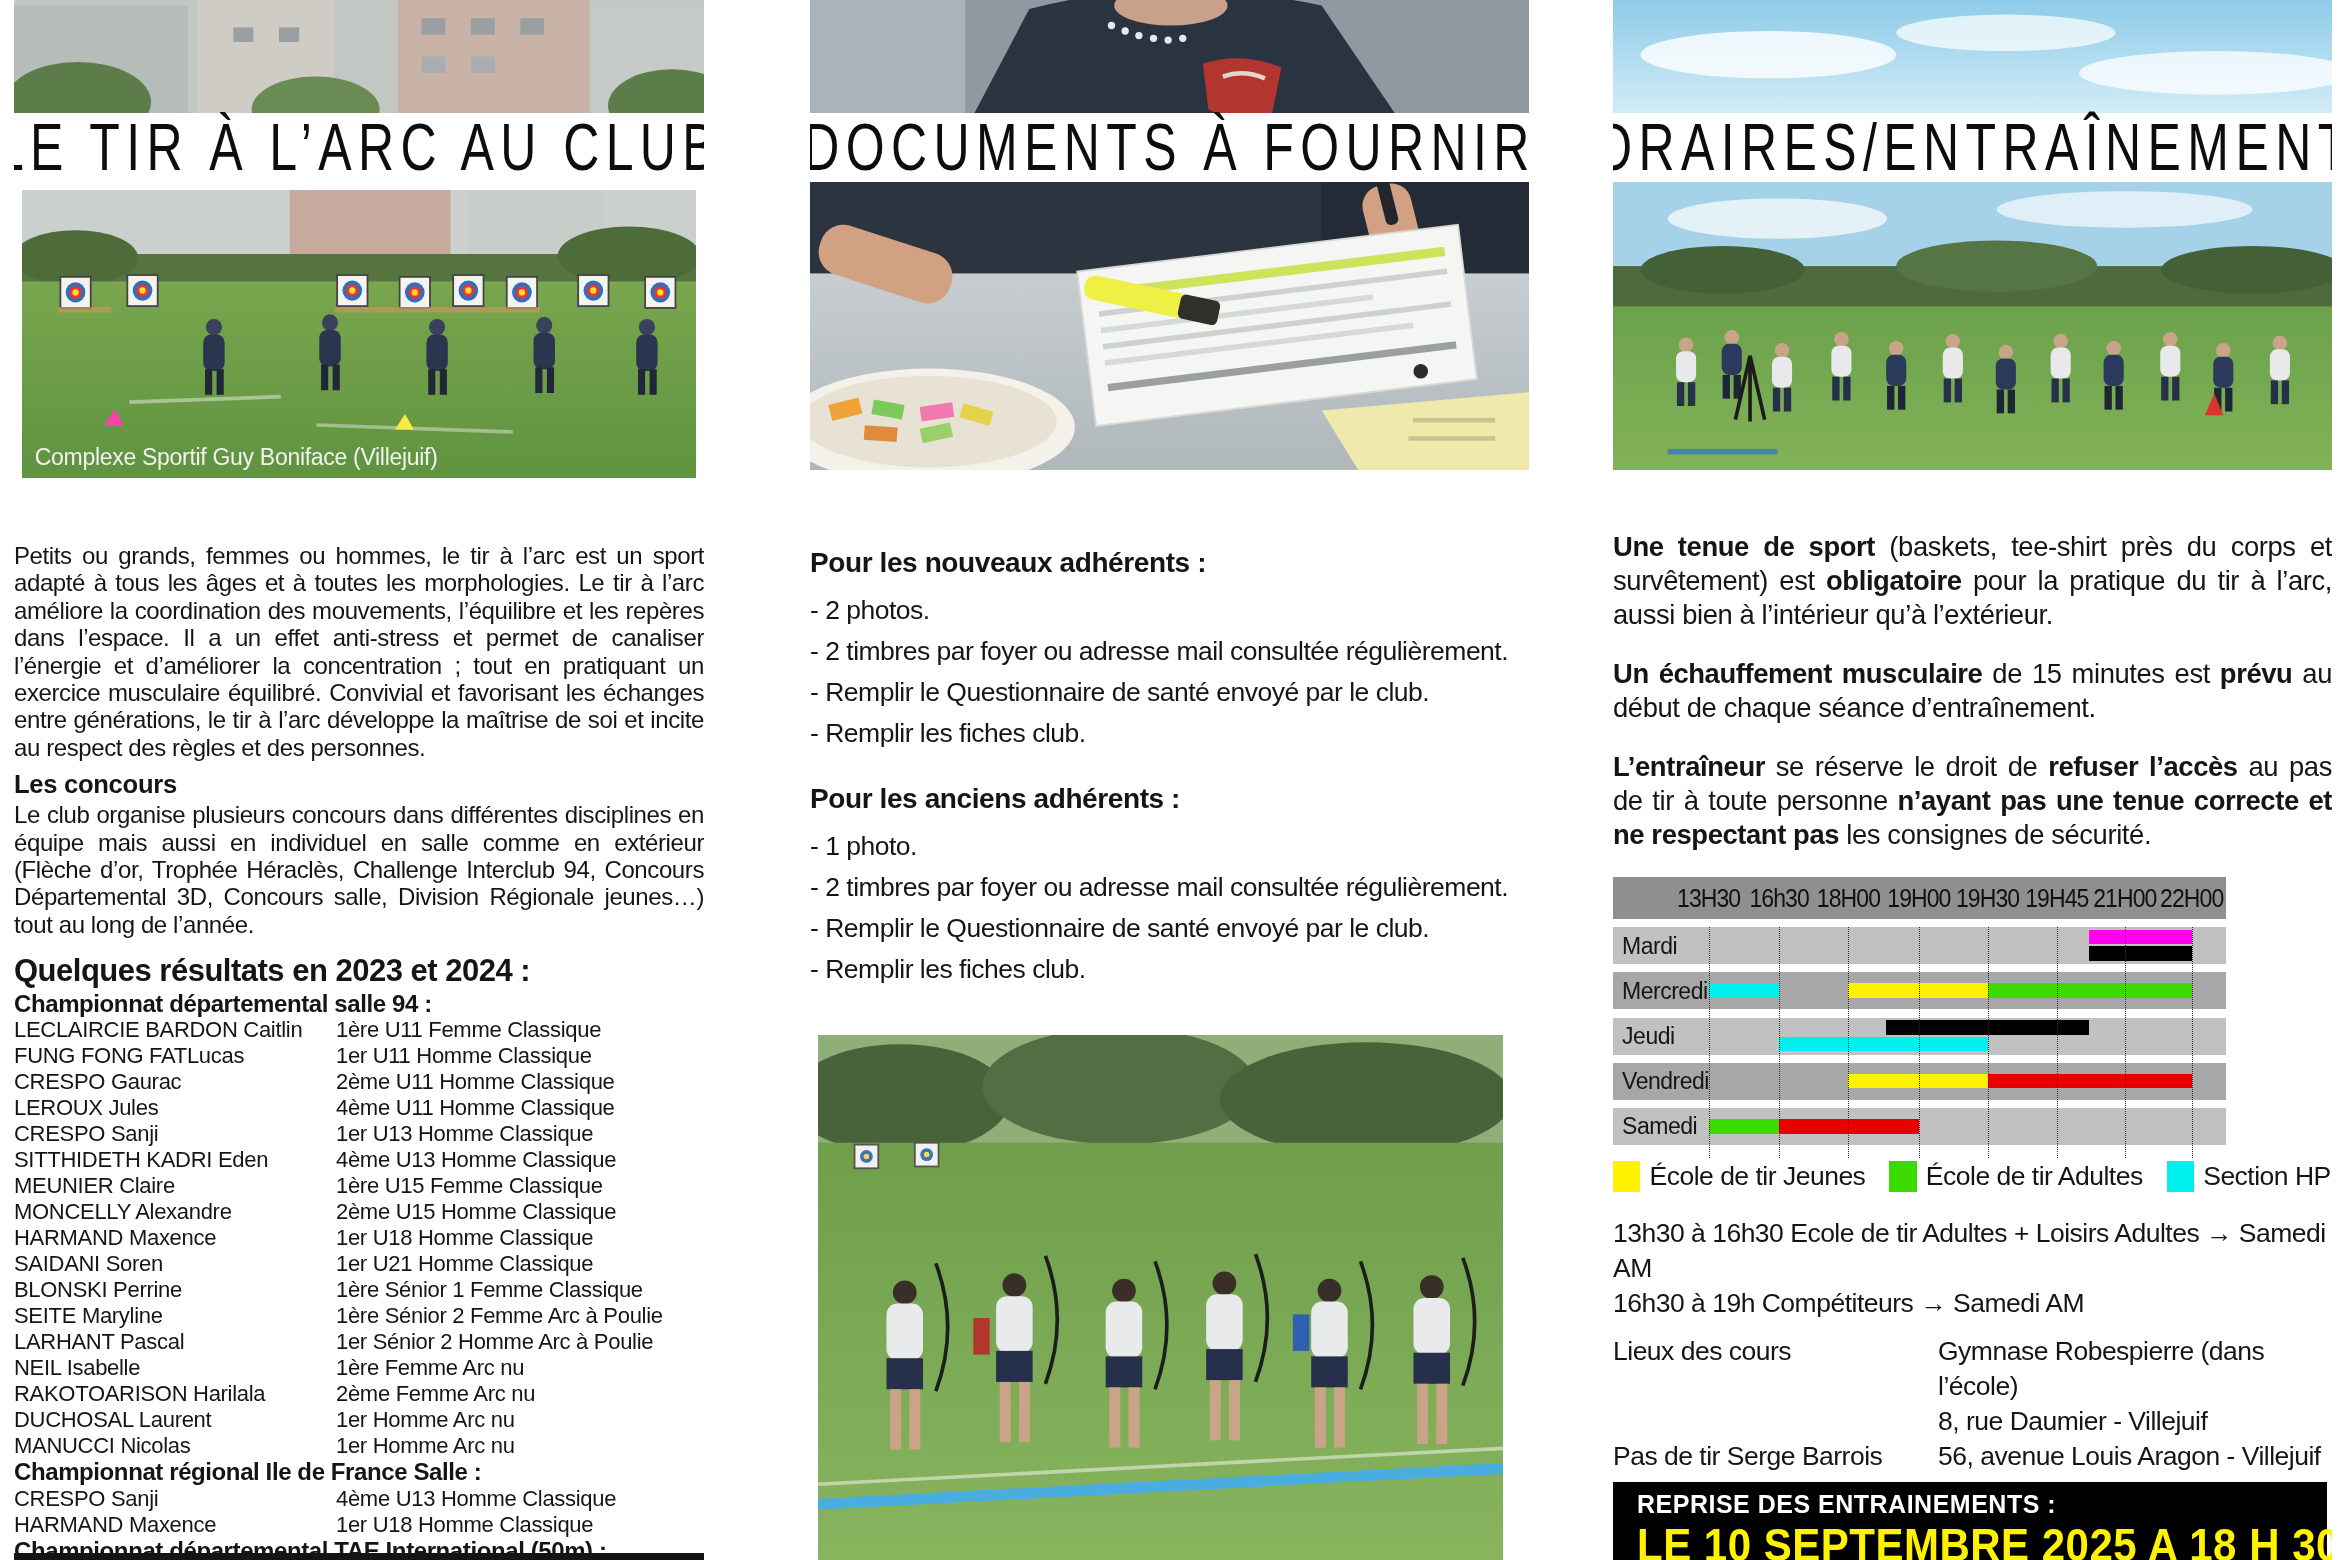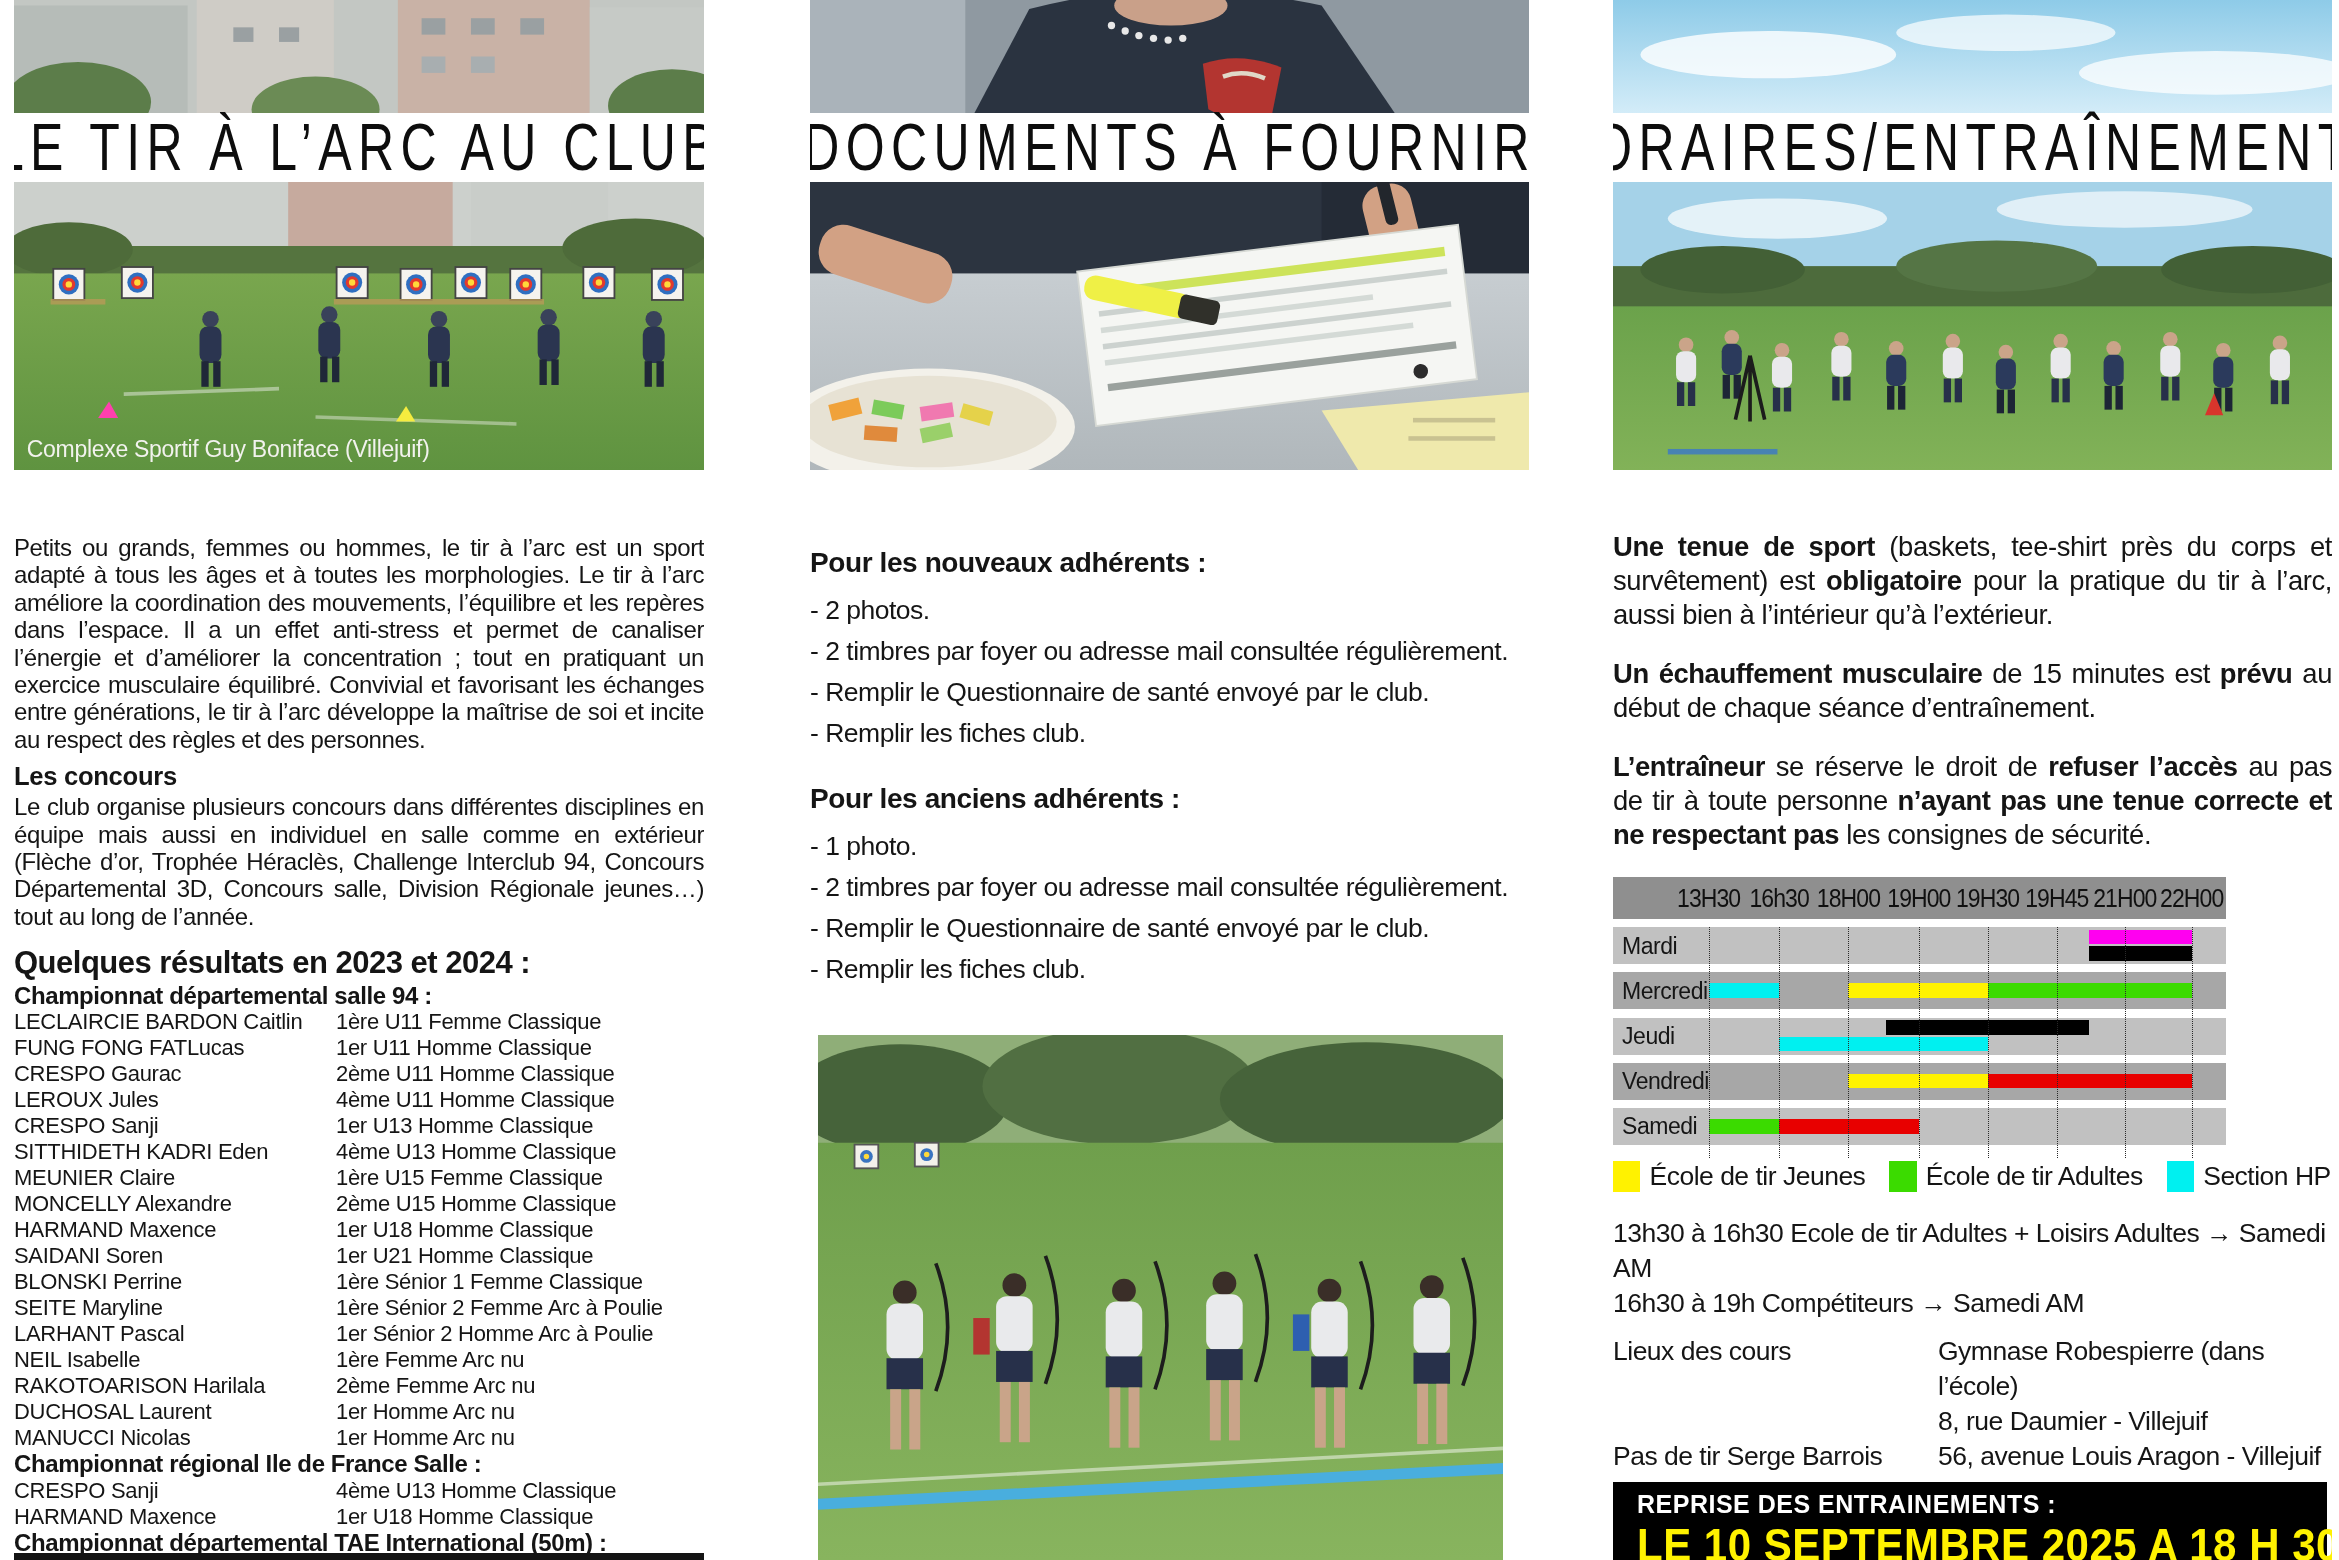--- a/index.html
+++ b/index.html
@@ -89,21 +89,21 @@
       <rect x="240" y="30" width="22" height="16" fill="#9aa0a2"></rect>
       <rect x="290" y="30" width="22" height="16" fill="#9aa0a2"></rect>
       <ellipse cx="70" cy="112" rx="80" ry="44" fill="#5c7d4a"></ellipse>
       <ellipse cx="330" cy="120" rx="70" ry="36" fill="#6b8b55"></ellipse>
       <ellipse cx="720" cy="116" rx="70" ry="40" fill="#5c7d4a"></ellipse>
     </svg>
   </div>
   <div class="title-band">
     <h1 class="col-title">LE TIR À L’ARC AU CLUB</h1>
   </div>
-  <figure class="photo main-photo" style="margin:0">
+  <figure class="photo main-photo" style="margin:8px">
     <svg viewBox="0 0 755 315" preserveAspectRatio="none">
       <defs>
         <linearGradient id="grassL" x1="0" y1="0" x2="0" y2="1">
           <stop offset="0" stop-color="#79a64e"></stop>
             <stop offset="1" stop-color="#5f9340"></stop>
         </linearGradient>
         <g id="tgtL">
           <rect x="-17" y="-17" width="34" height="34" fill="#f5f3ee" stroke="#444" stroke-width="2"></rect>
           <circle r="11" fill="#2f6fc1"></circle>
             <circle r="7" fill="#e2392e"></circle>

